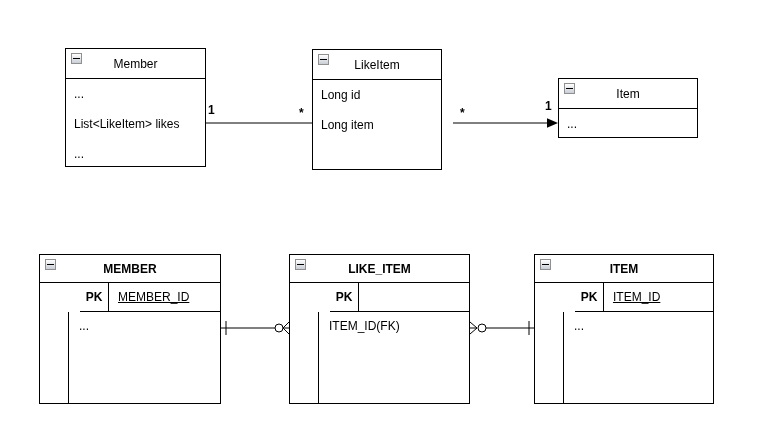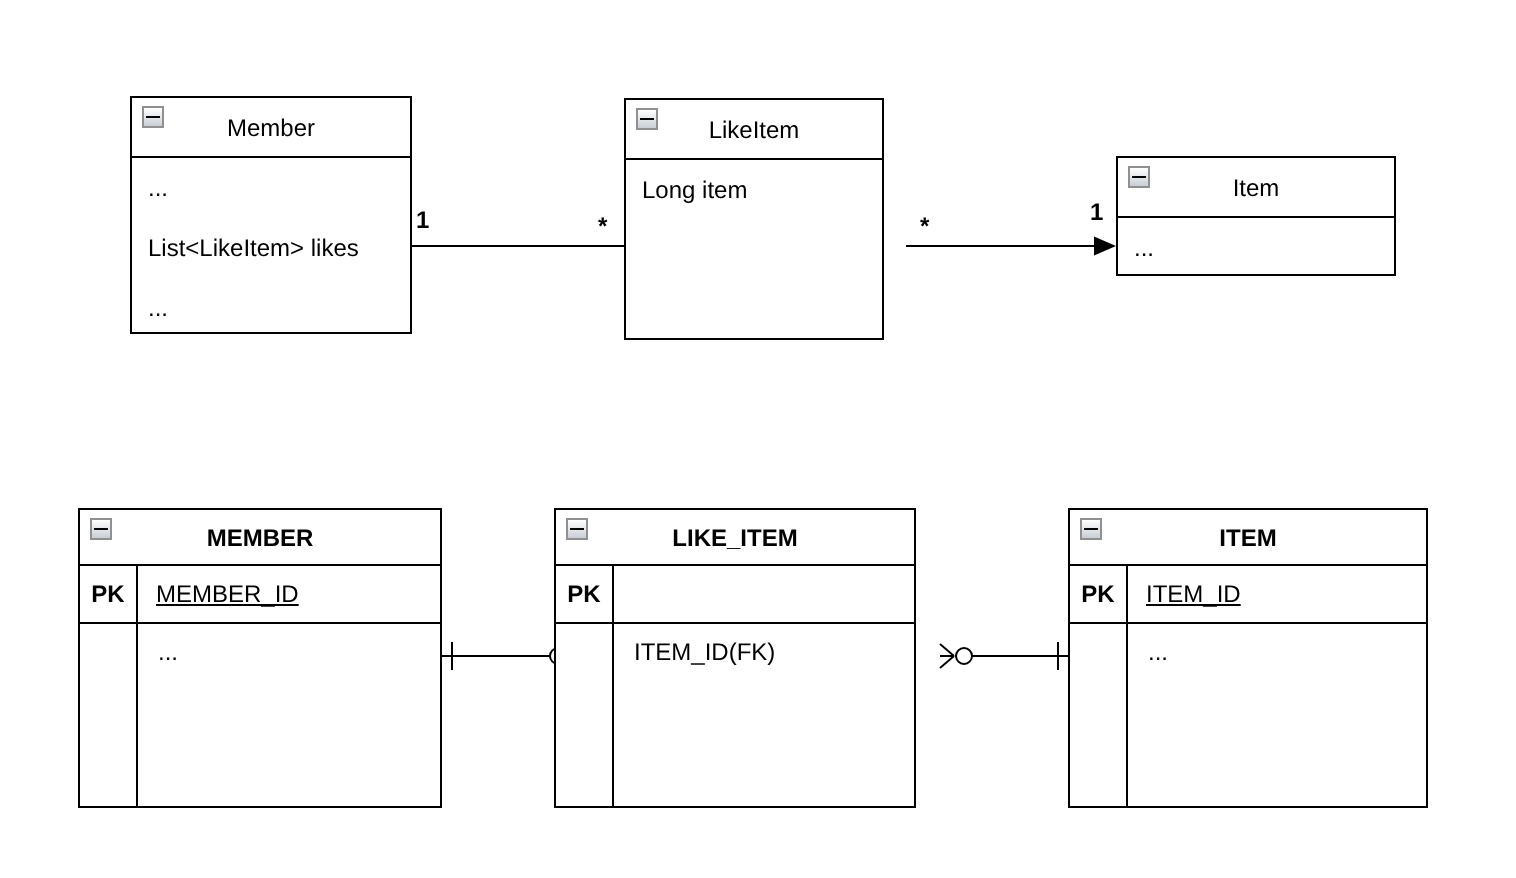--- a/index.html
+++ b/index.html
@@ -34,21 +34,21 @@
   
   .er-table{
     position:absolute;border:1.5px solid #000;background:#fff;box-sizing:border-box;
     font-size:12px;
   }
   .er-header{
     position:relative;height:28px;border-bottom:1.5px solid #000;box-sizing:border-box;
     display:flex;align-items:center;justify-content:center;font-weight:bold;
   }
   .er-pkrow{
-    height:29px;border-bottom:1.5px solid #000;box-sizing:border-box;display:flex;
+    height:29px;border-bottom:1.5px solid #000;box-sizing:border-box;display:flex;margin-left:40px;
   }
   .er-pkcell{
     width:29px;flex:0 0 29px;border-right:1.5px solid #000;box-sizing:border-box;
     display:flex;align-items:center;justify-content:center;font-weight:bold;
   }
   .er-pkfield{
     flex:1;display:flex;align-items:center;padding-left:9px;
     font-weight:normal;text-decoration:underline;white-space:nowrap;
   }
   .er-body{display:flex;flex:1;}
@@ -117,20 +117,21 @@
 </div>
 
 <div class="uml-box" style="left:312px;top:49px;width:130px;height:121px;">
   <div class="uml-header">
     <span class="collapse">
         <span class="minus"></span>
       </span>
     <span>LikeItem</span>
   </div>
   <div class="uml-body">
+    <div class="uml-row">Long id</div>
     <div class="uml-row">Long item</div>
   </div>
 </div>
 
 <div class="uml-box" style="left:558px;top:78px;width:140px;height:60px;">
   <div class="uml-header">
     <span class="collapse">
         <span class="minus"></span>
       </span>
     <span>Item</span>
@@ -157,21 +158,21 @@
     <div class="er-pkfield">MEMBER_ID</div>
   </div>
   <div class="er-body">
     <div class="er-body-spacer"></div>
     <div class="er-body-rows">
       <div class="er-row">...</div>
     </div>
   </div>
 </div>
 
-<div class="er-table" style="left:277px;top:254px;width:181px;height:150px;display:flex;flex-direction:column;">
+<div class="er-table" style="left:289px;top:254px;width:181px;height:150px;display:flex;flex-direction:column;">
   <div class="er-header">
     <span class="collapse">
         <span class="minus"></span>
       </span>
     <span>LIKE_ITEM</span>
   </div>
   <div class="er-pkrow">
     <div class="er-pkcell">PK</div>
   </div>
   <div class="er-body">

